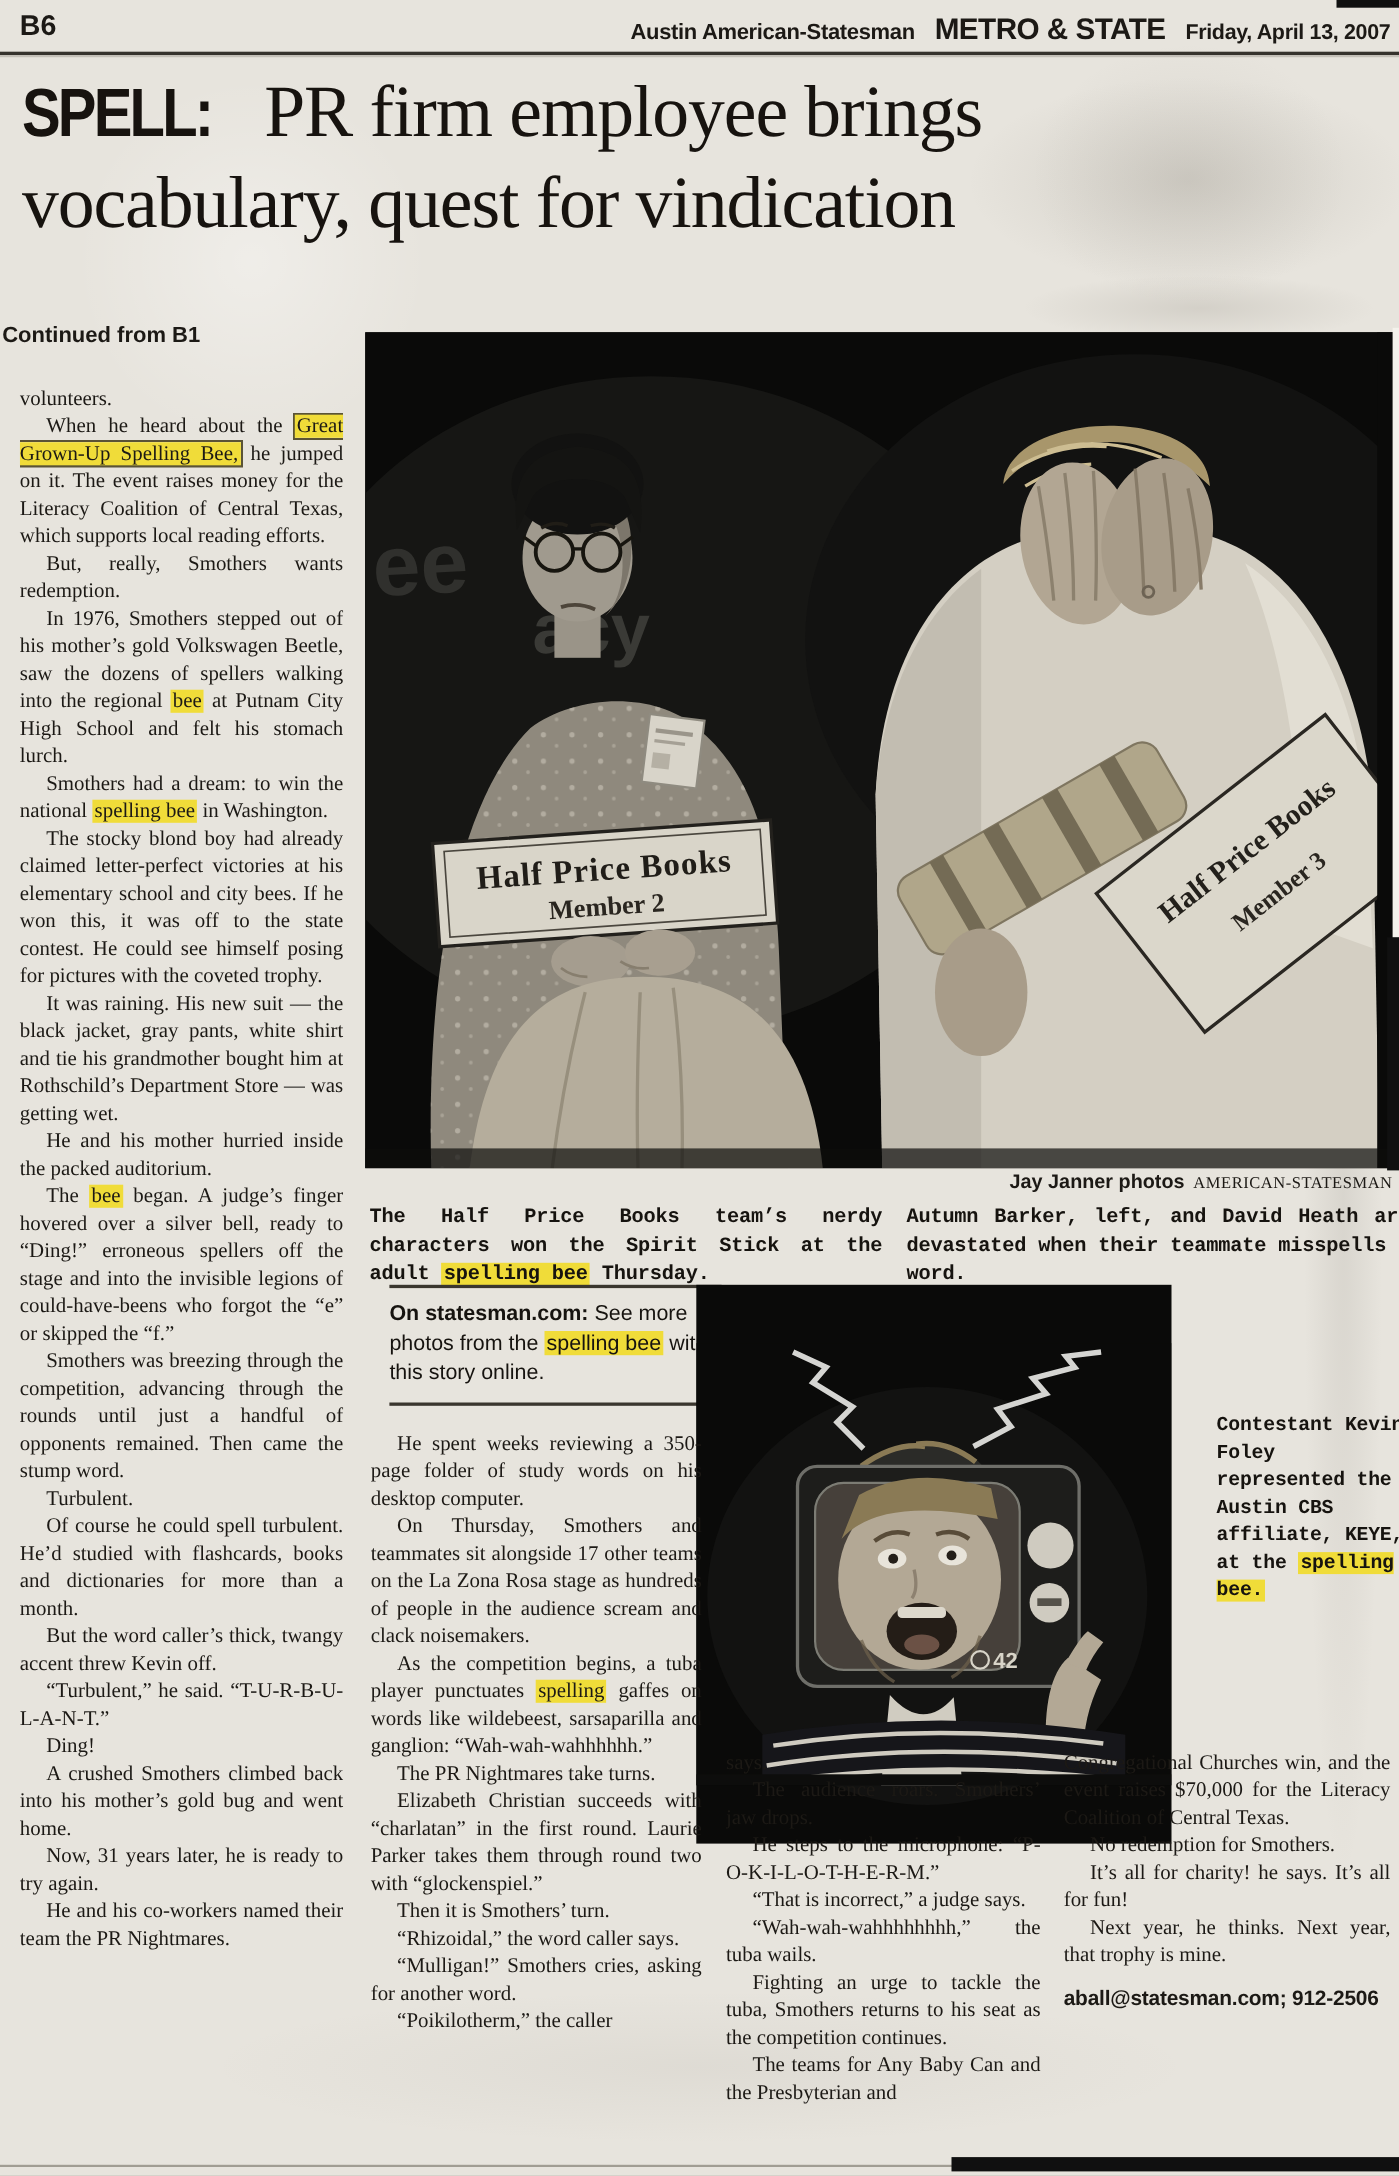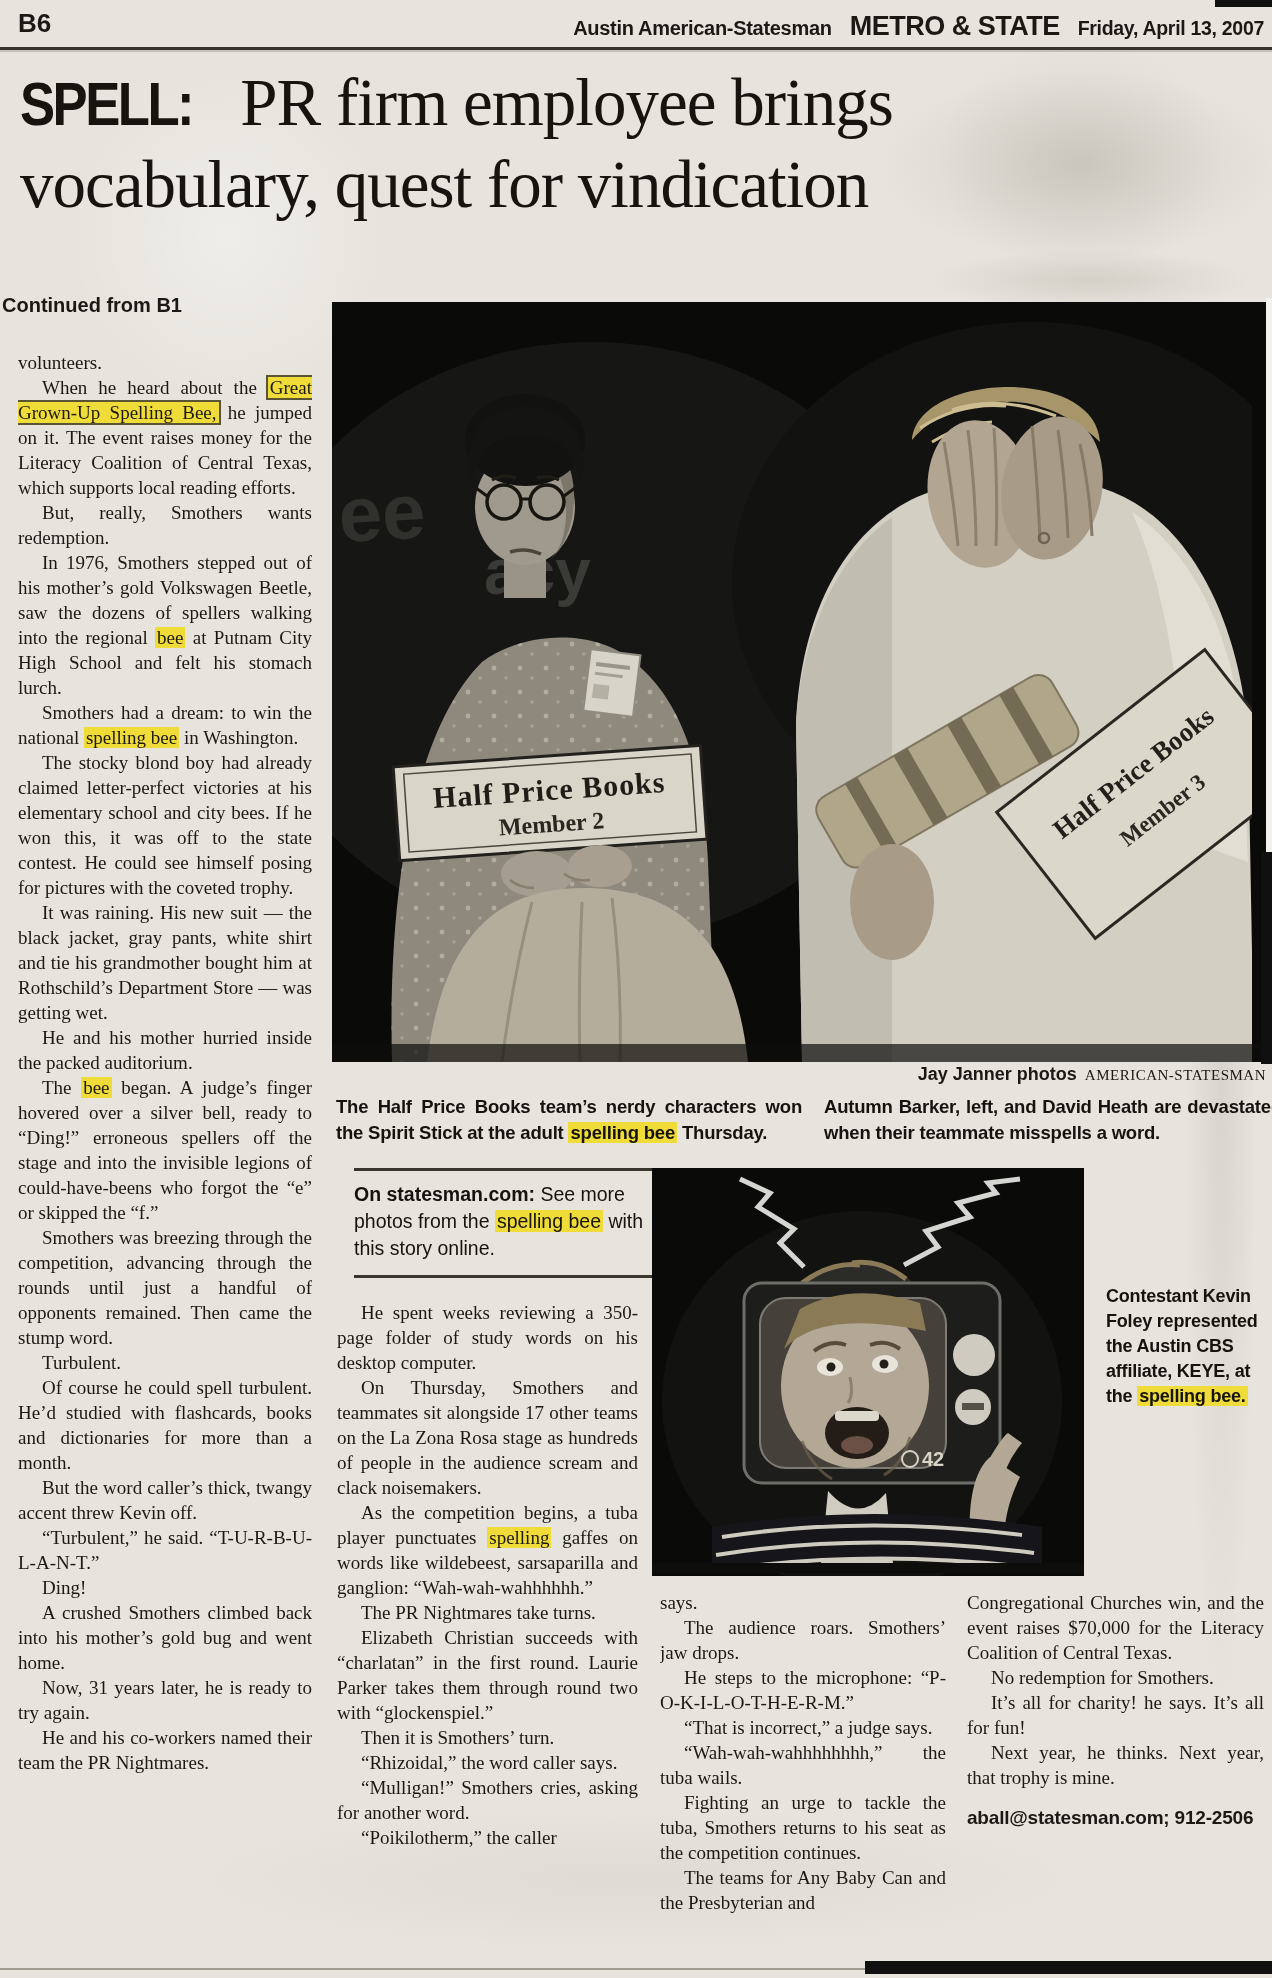--- a/index.html
+++ b/index.html
@@ -32,24 +32,24 @@
   .col p{margin:0;text-indent:24px;}
   .col p.noind{text-indent:0;}
   #col1{left:18px;top:350px;width:294px;height:1618px;}
   #col2{left:337px;top:1300px;width:301px;height:672px;}
   #col3{left:660px;top:1590px;width:286px;height:382px;}
   #col4{left:967px;top:1590px;width:297px;height:382px;}
   mark.hl{background:#f0dc39;color:inherit;padding:0 2px;}
   mark.hl.boxed{box-shadow:0 0 0 2px #5a5336;}
   
   #main-photo{left:332px;top:302px;width:936px;height:760px;background:#0a0a09;}
-  #tv-photo{left:652px;top:1168px;width:432px;height:408px;background:#0a0a09;text-align:right;}
+  #tv-photo{left:633px;top:1168px;width:432px;height:508px;background:#0a0a09;text-align:right;}
   #main-photo svg,#tv-photo svg{display:block;width:100%;height:100%;}
   
-  .caption{font-family:Liberation Sans, sans-serif;font-weight:700;
+  .caption{font-family:Liberation Mono, monospace;font-weight:700;
     font-size:18.5px;line-height:26px;color:#16130f;text-align:justify;letter-spacing:-.2px;}
   #cap-left{left:336px;top:1094px;width:466px;}
   #cap-right{left:812px;top:1094px;width:458px;margin-left:12px;}
   #byline{right:6px;top:1064px;display:flex;align-items:baseline;gap:8px;white-space:nowrap;}
   #byline .who{font-family:"Liberation Sans","DejaVu Sans",sans-serif;font-weight:800;font-size:18px;text-align:right;}
   #byline .paper{font-size:15px;letter-spacing:.5px;}
   #tv-caption{left:1106px;top:1284px;width:172px;font-size:18px;line-height:25px;text-align:left;}
   
   #promo{left:354px;top:1168px;width:302px;padding:10px 0 13px 0;
     border-top:3px solid #3a362e;border-bottom:3px solid #3a362e;

